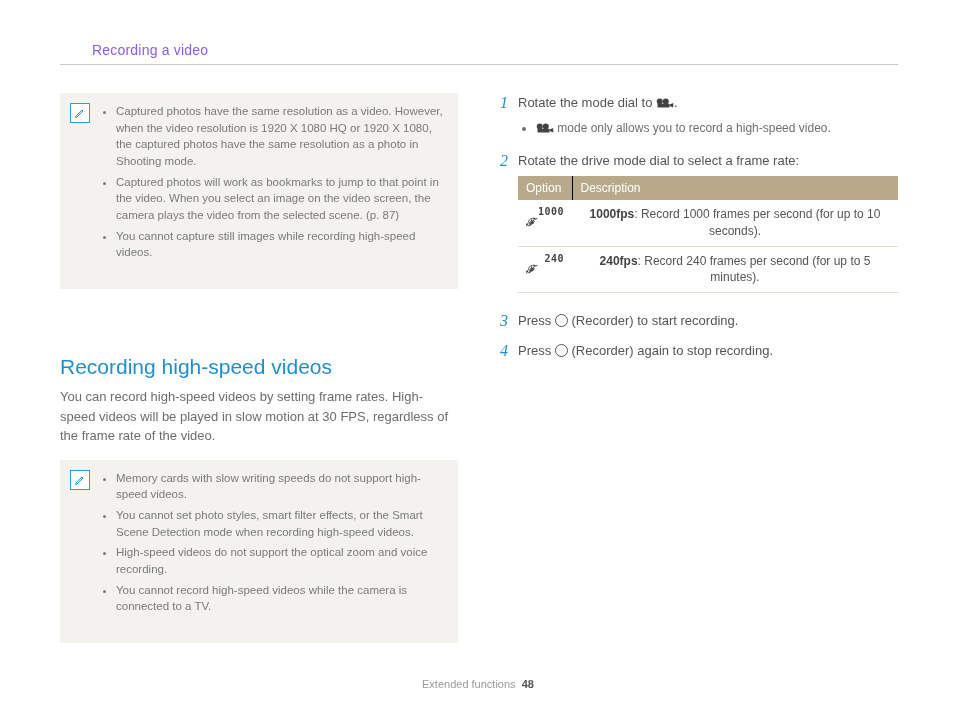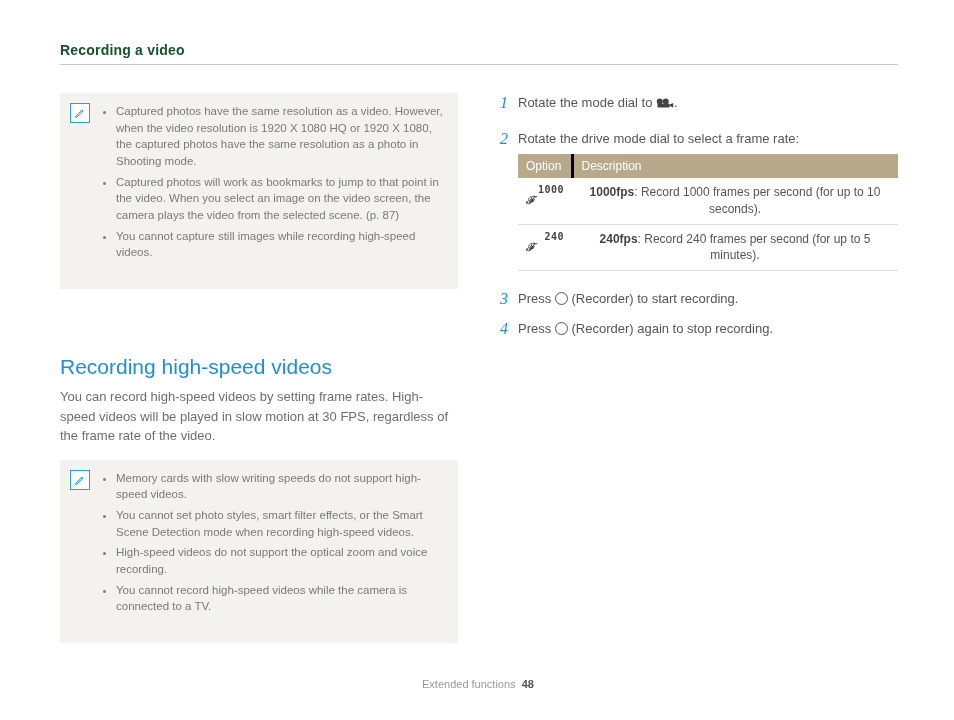--- a/index.html
+++ b/index.html
@@ -9,23 +9,24 @@
     background: #ffffff;
     font-family: Arial, Helvetica, sans-serif;
     color: #555;
     position: relative;
   }
   .page {
     padding: 42px 56px 0 60px;
   }
   .header-title {
     font-size: 14px;
-    color: #14532d;
-    font-weight: 700;
+    color: #8b5cf6;
+    font-weight: 400;
     letter-spacing: 0.2px;
+    margin-left: 32px;
   }
   .rule {
     border: none;
     border-top: 1px solid #c9c9c9;
     margin-top: 6px;
   }
   .columns {
     display: flex;
     gap: 42px;
     margin-top: 28px;
@@ -104,21 +105,21 @@
     width: 100%;
     font-size: 12px;
     margin-top: 6px;
   }
   .options-table th {
     background: #b7a98a;
     color: #fff;
     font-weight: 400;
     text-align: left;
     padding: 3px 8px;
-    border-right: 3px solid #000000;
+    border-right: 1px solid #000000;
   }
   .options-table th:last-child { border-right: none; }
   .options-table td {
     border-bottom: 1px solid #e0ddd3;
     padding: 6px 8px;
     color: #555;
     vertical-align: top;
     line-height: 1.4;
     text-align: center;
   }
@@ -206,20 +207,30 @@
         <div class="step-num">1</div>
         <div class="step-body">
           <div class="main">
             <span>Rotate the mode dial to </span><span class="inline-icon"><svg width="18" height="12" viewBox="0 0 24 16">
                   <circle cx="5" cy="6" r="4" fill="#444"></circle>
                   <circle cx="13" cy="6" r="4" fill="#444"></circle>
                   <rect x="2" y="9" width="16" height="5" fill="#444"></rect>
                   <path d="M18 10 L23 8 L23 14 L18 12 Z" fill="#444"></path>
                 </svg></span><span>.</span>
           </div>
+          <ul>
+            <li>
+              <span class="inline-icon"><svg width="18" height="12" viewBox="0 0 24 16">
+                    <circle cx="5" cy="6" r="4" fill="#444"></circle>
+                    <circle cx="13" cy="6" r="4" fill="#444"></circle>
+                    <rect x="2" y="9" width="16" height="5" fill="#444"></rect>
+                    <path d="M18 10 L23 8 L23 14 L18 12 Z" fill="#444"></path>
+                  </svg></span><span> mode only allows you to record a high-speed video.</span>
+            </li>
+          </ul>
         </div>
       </div>
 
       <div class="step">
         <div class="step-num">2</div>
         <div class="step-body">
           <div class="main">Rotate the drive mode dial to select a frame rate:</div>
           <table class="options-table">
             <thead>
               <tr>

